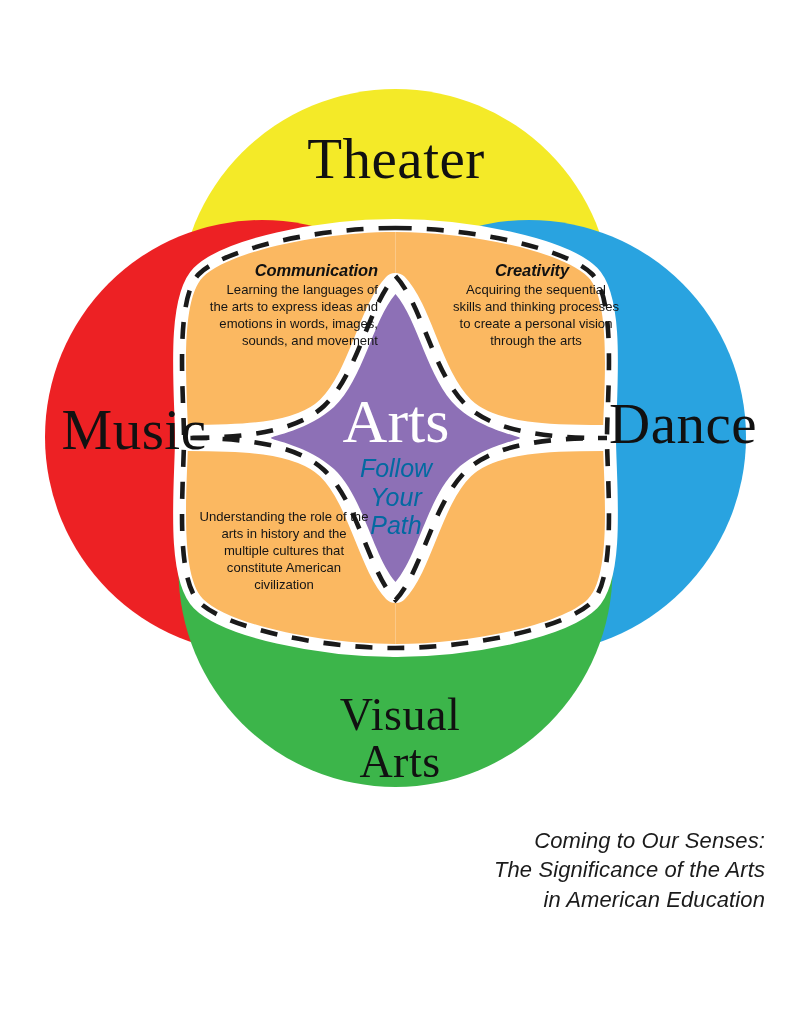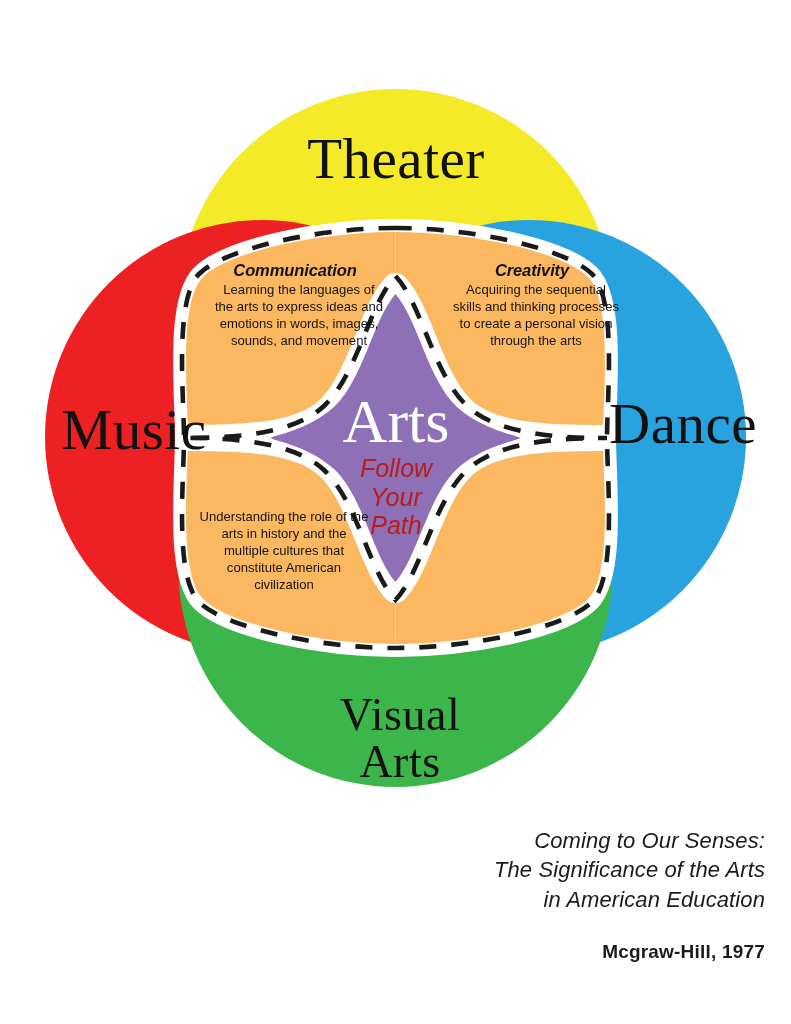--- a/index.html
+++ b/index.html
@@ -85,21 +85,21 @@
     margin-bottom: 1px;
     letter-spacing: -0.1px;
   }
   .petal .petal-body {
     font-size: 13.1px;
     line-height: 1.30;
     color: #151515;
     margin-left: 8px;
   }
 
-  #petal-communication { left: 206px; top: 261px; }
+  #petal-communication { left: 200px; top: 261px; text-align: right; }
   #petal-creativity    { left: 443px; top: 261px; }
   #petal-civilization  { left: 191px; top: 508px; }
   #petal-choice        { left: 456px; top: 508px; }
 
   
   #center-block {
     position: absolute;
     left: 311px;
     top: 393px;
     width: 170px;
@@ -111,21 +111,21 @@
     font-size: 62px;
     line-height: 0.92;
     color: #ffffff;
     letter-spacing: 0px;
   }
   #center-sub {
     font-family: "Liberation Sans", sans-serif;
     font-style: italic;
     font-size: 25px;
     line-height: 1.14;
-    color: #b91c1c;
+    color: #0369a1;
     margin-top: 4px;
     white-space: pre-line;
   }
 
   
   #caption {
     position: absolute;
     left: 405px;
     top: 826px;
     width: 360px;
@@ -290,16 +290,15 @@
     <div id="center-title">Arts</div>
     <div id="center-sub">Follow
 Your
 Path</div>
   </div>
 
   <div id="caption">
     <div id="caption-title">Coming to Our Senses:
 The Significance of the Arts
 in American Education</div>
-    <div id="caption-source">Mcgraw-Hill, 1977</div>
   </div>
 
 </div>
 
 </body></html>

